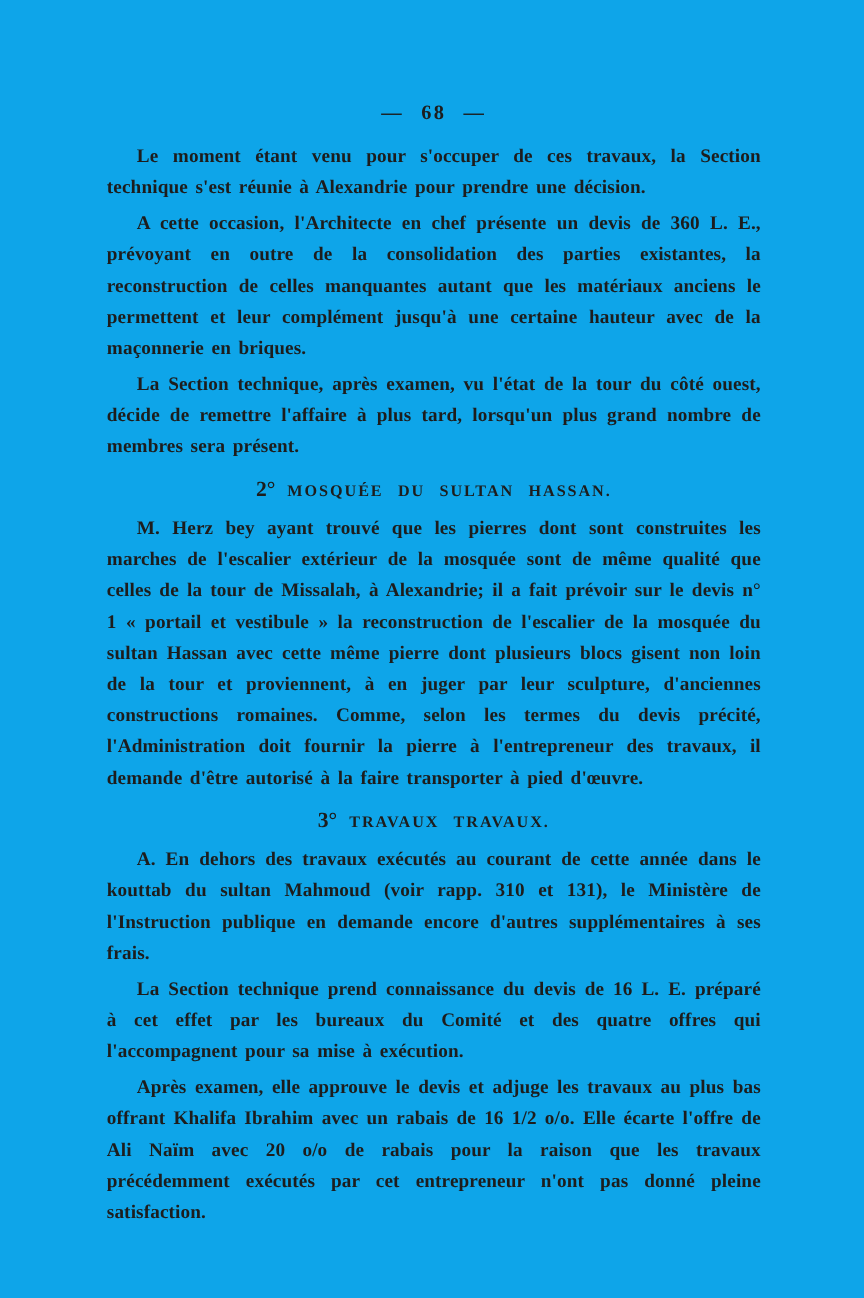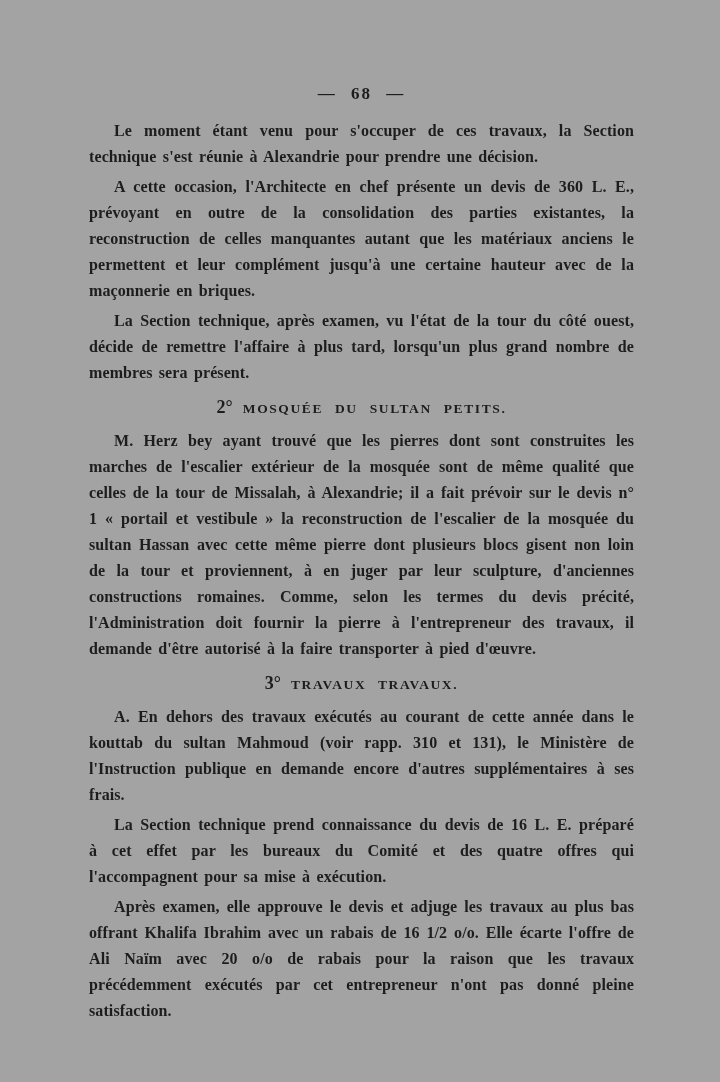--- a/index.html
+++ b/index.html
@@ -8,21 +8,21 @@
     height: 1082px;
     background: #ffffff;
     font-family: "Liberation Serif", "DejaVu Serif", serif;
     color: #1d1d1d;
     overflow: hidden;
   }
   .page {
     position: relative;
     width: 720px;
     height: 1082px;
-    background: #a3a3a3;
+    background: #0ea5e9;
   }
   .text-column {
     position: absolute;
     left: 85px;
     top: 84px;
     width: 553px;
   }
   .page-number {
     text-align: center;
     font-size: 17px;
@@ -69,21 +69,21 @@
     <div class="page-number">— 68 —</div>
 
     <p class="para">Le moment étant venu pour s'occuper de ces travaux, la Section technique s'est réunie à Alexandrie pour prendre une décision.</p>
 
     <p class="para">A cette occasion, l'Architecte en chef présente un devis de 360 L. E., prévoyant en outre de la consolidation des parties existantes, la reconstruction de celles manquantes autant que les matériaux anciens le permettent et leur complément jusqu'à une certaine hauteur avec de la maçonnerie en briques.</p>
 
     <p class="para">La Section technique, après examen, vu l'état de la tour du côté ouest, décide de remettre l'affaire à plus tard, lorsqu'un plus grand nombre de membres sera présent.</p>
 
     <div class="section-heading">
       <span class="heading-num">2°</span>
-      <span class="heading-label">MOSQUÉE DU SULTAN PETITS.</span>
+      <span class="heading-label">MOSQUÉE DU SULTAN HASSAN.</span>
     </div>
 
     <p class="para">M. Herz bey ayant trouvé que les pierres dont sont construites les marches de l'escalier extérieur de la mosquée sont de même qualité que celles de la tour de Missalah, à Alexandrie; il a fait prévoir sur le devis n° 1 « portail et vestibule » la reconstruction de l'escalier de la mosquée du sultan Hassan avec cette même pierre dont plusieurs blocs gisent non loin de la tour et proviennent, à en juger par leur sculpture, d'anciennes constructions romaines. Comme, selon les termes du devis précité, l'Administration doit fournir la pierre à l'entrepreneur des travaux, il demande d'être autorisé à la faire transporter à pied d'œuvre.</p>
 
 
     <div class="section-heading">
       <span class="heading-num">3°</span>
       <span class="heading-label">TRAVAUX TRAVAUX.</span>
     </div>
 

